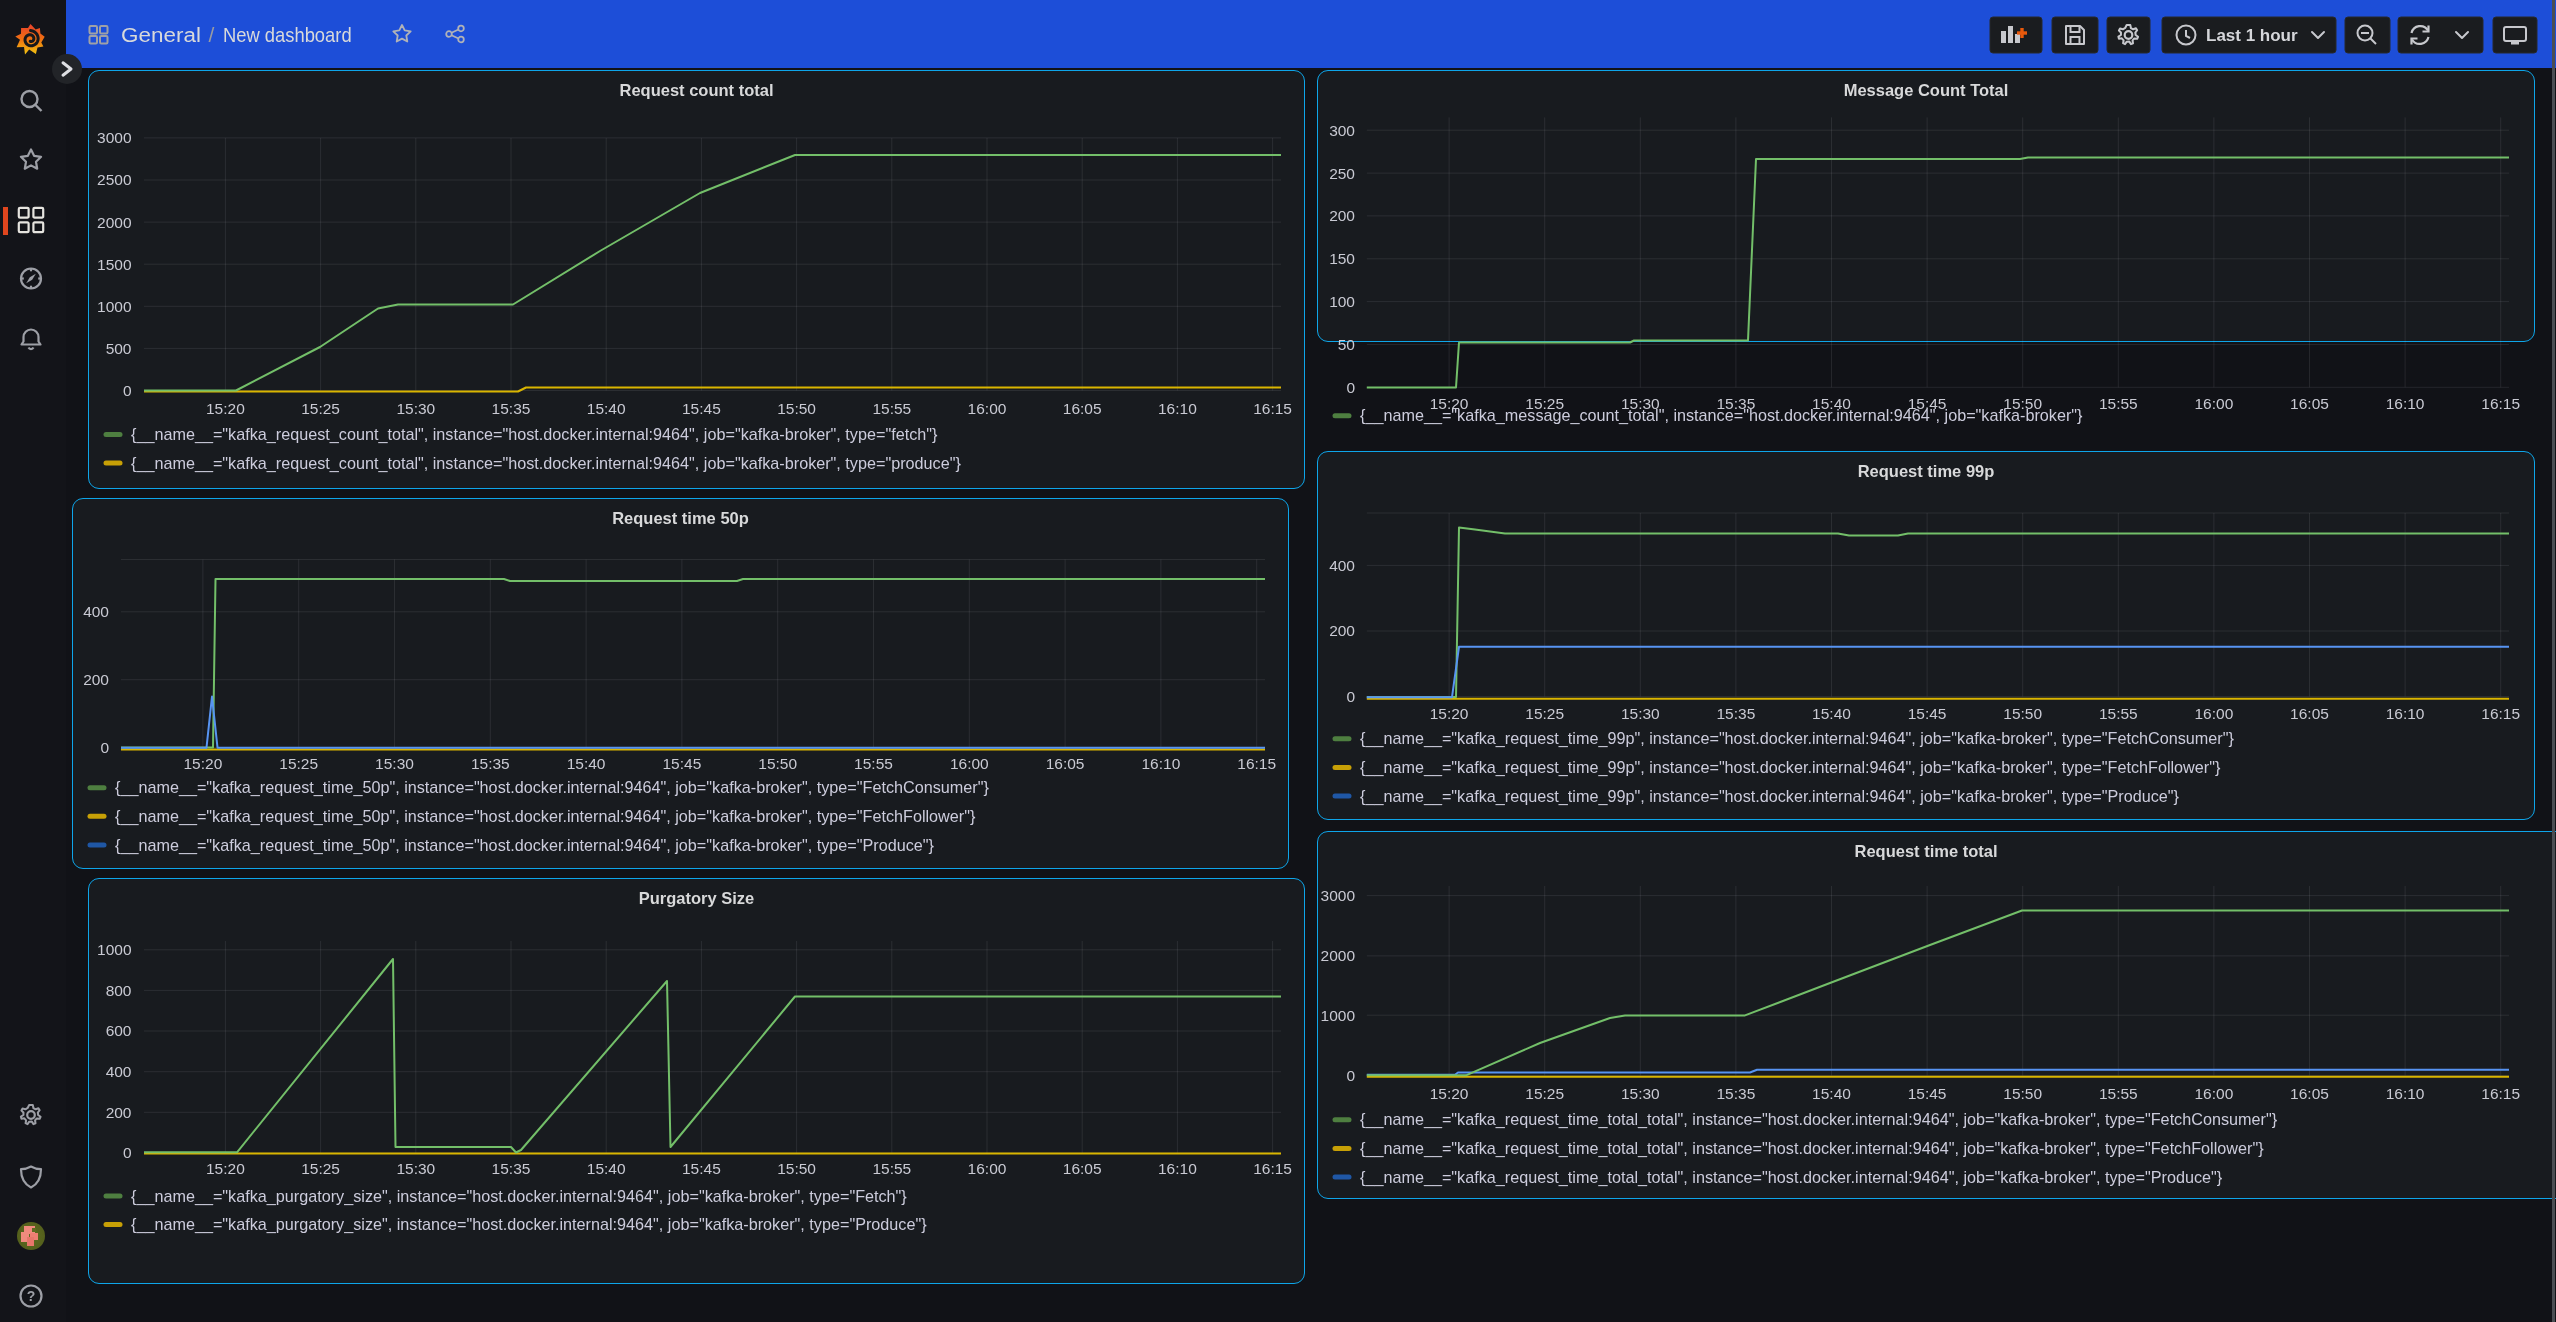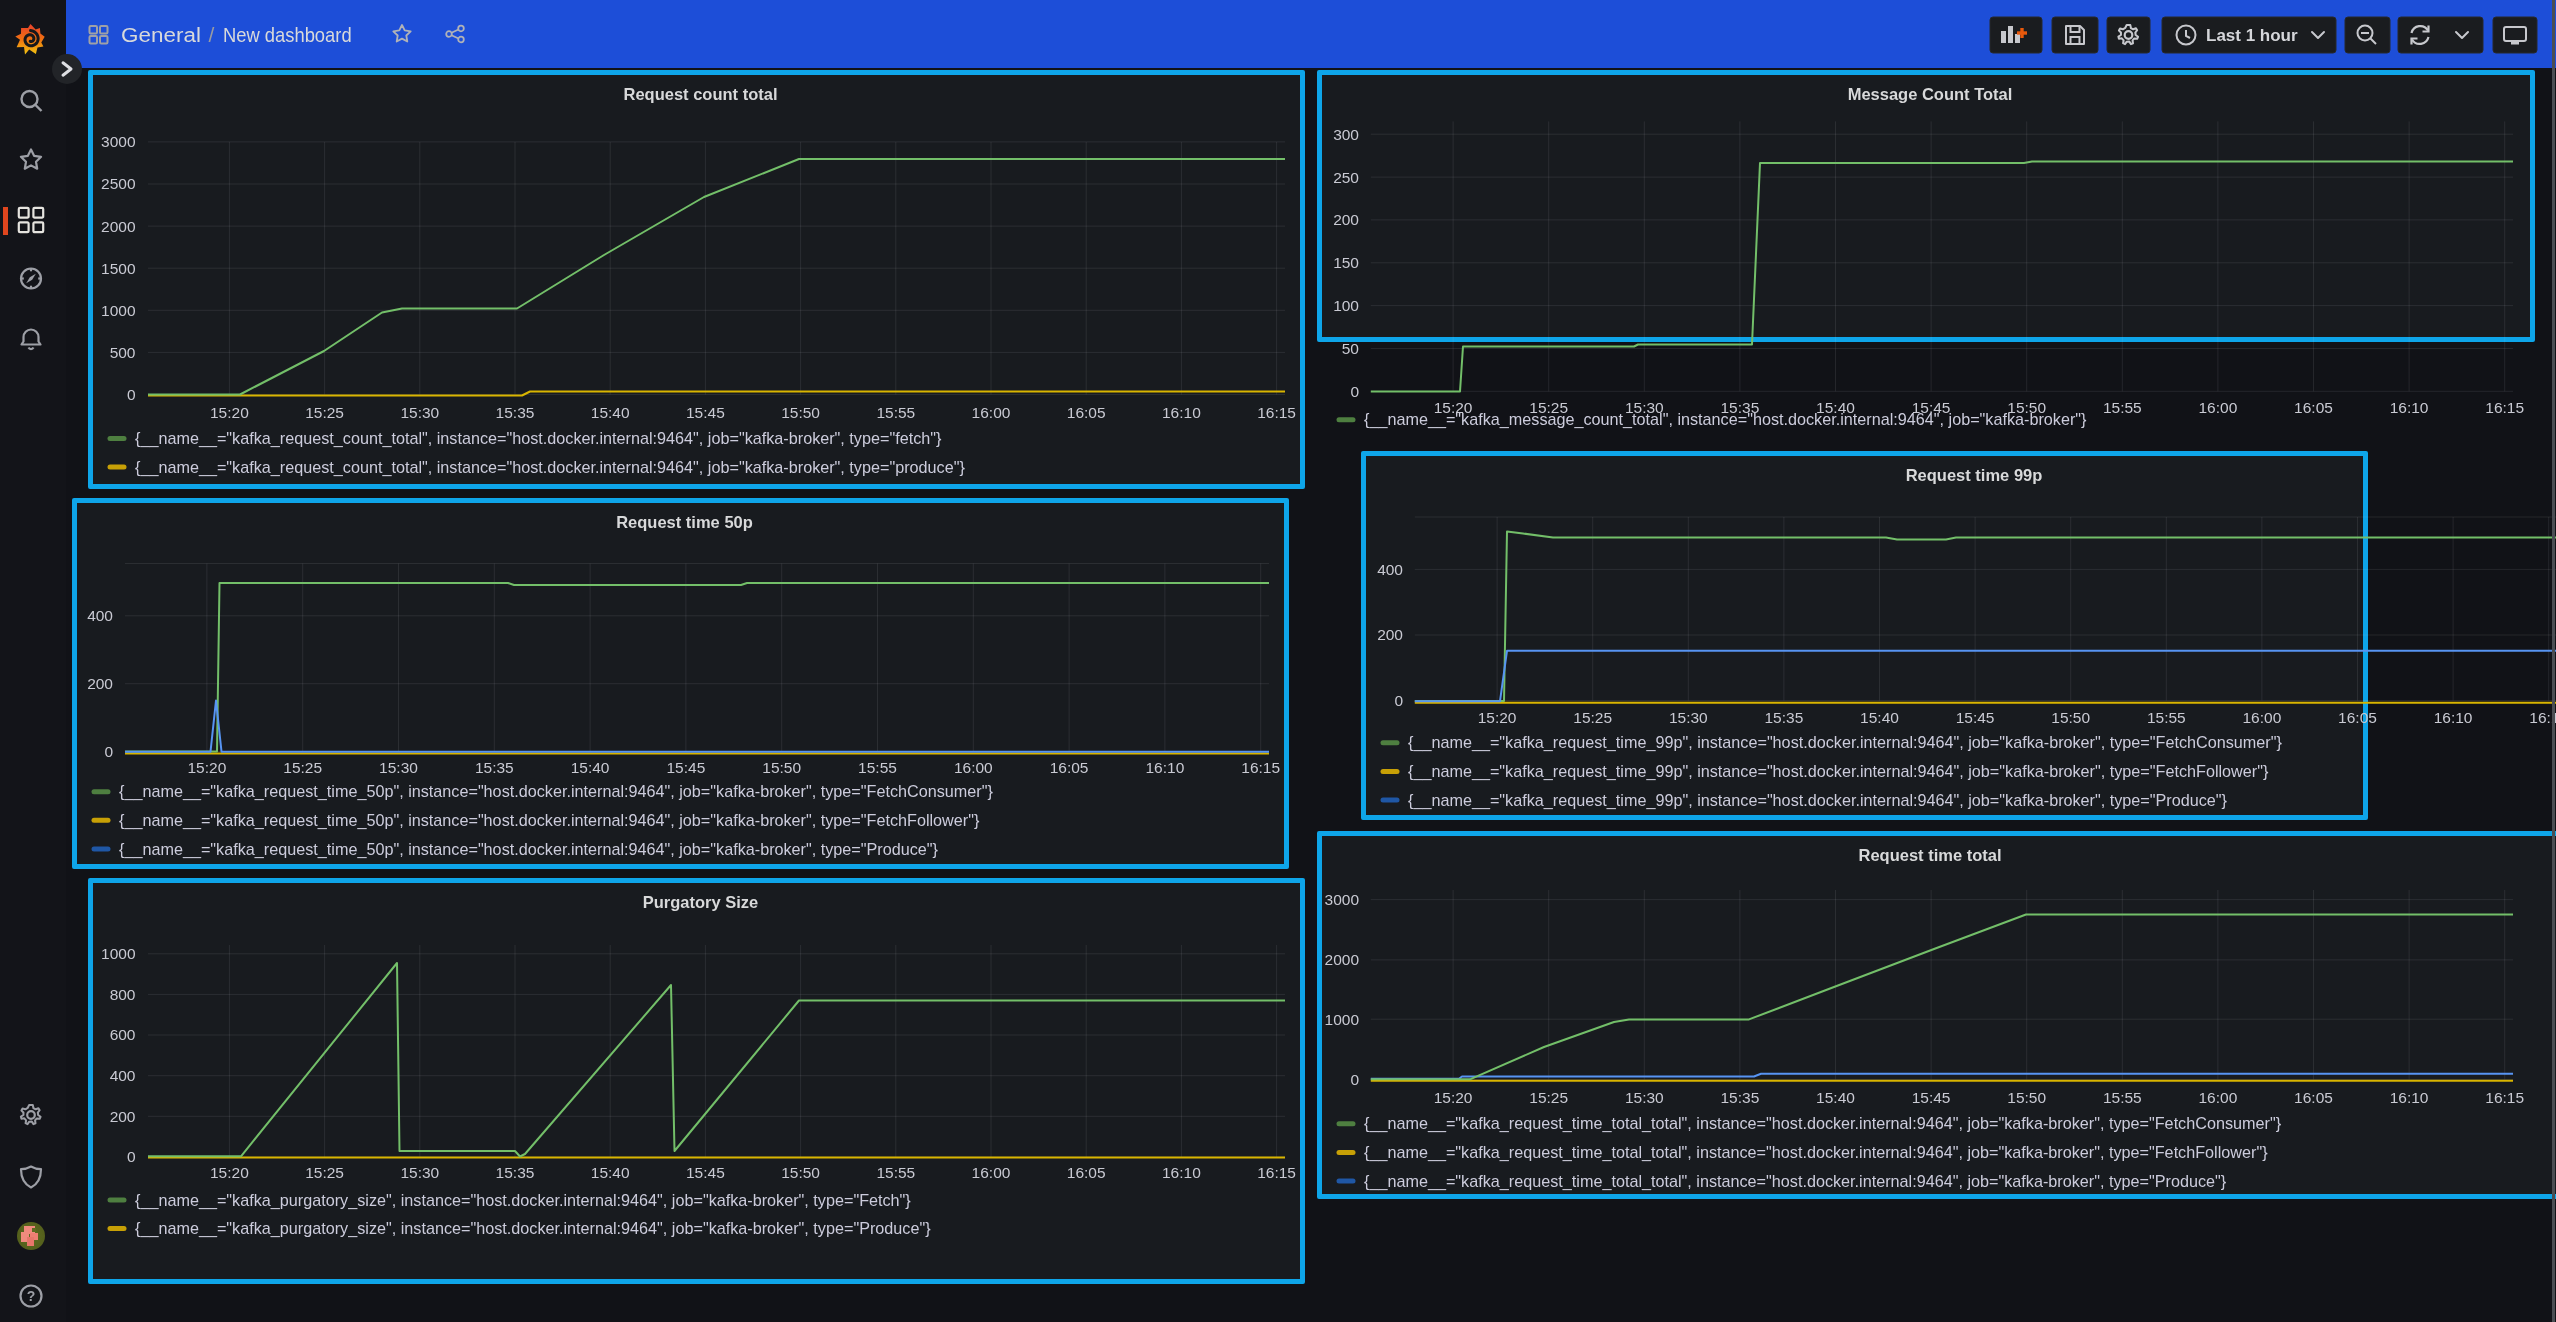--- a/index.html
+++ b/index.html
@@ -1,19 +1,19 @@
 <!DOCTYPE html>
 <html><head><meta charset="utf-8"><style>
 *{margin:0;padding:0;box-sizing:border-box}
 html,body{width:2556px;height:1322px;background:#111217;overflow:hidden;font-family:"Liberation Sans",sans-serif}
 #page{position:relative;width:2556px;height:1322px;background:#111217}
 #navbar{position:absolute;left:0;top:0;width:2556px;height:68px;background:#1d4ed8}
 #sidebar{position:absolute;left:0;top:0;width:66px;height:1322px;background:#131419}
 #expandbtn{position:absolute;left:52px;top:54px;width:28px;height:28px}
-.panel{position:absolute;background:#181b1f;border:5px solid #0ea5e9;border-radius:2px}
+.panel{position:absolute;background:#181b1f;border:1px solid #0ea5e9;border-radius:11px}
 .panel svg{position:absolute;left:-1px;top:-1px}
 #scrollbar{position:absolute;left:2552px;top:0;width:3px;height:1322px;background:#4b4e53}
 </style></head><body>
 <div id="page">
     <div id="navbar"><svg width="2556" height="68" viewBox="0 0 2556 68" font-family="'Liberation Sans',sans-serif">
         <g fill="none" stroke="#9fa1a7" stroke-width="2">
           <rect x="89.5" y="26" width="7.5" height="7.5" rx="1.2"></rect>
           <rect x="89.5" y="36" width="7.5" height="7.5" rx="1.2"></rect>
           <rect x="100" y="26" width="7.5" height="7.5" rx="1.2"></rect>
           <rect x="100" y="36" width="7.5" height="7.5" rx="1.2"></rect>
@@ -278,21 +278,21 @@
         <polyline points="137.0,747.5 229.0,747.5 231.5,579.0 520.0,579.0 526.0,581.0 753.0,581.0 759.0,579.0 1281.0,579.0" fill="none" stroke="#73bf69" stroke-width="2" stroke-linejoin="round" stroke-linecap="butt"></polyline>
         <polyline points="137.0,747.7 222.5,747.7 228.0,696.5 233.5,747.7 1281.0,747.7" fill="none" stroke="#5794f2" stroke-width="2" stroke-linejoin="round" stroke-linecap="butt"></polyline>
         <rect x="103.5" y="785.2" width="19" height="5" rx="2.5" fill="#4e7f40"></rect>
         <text x="131.0" y="793.3" text-anchor="start" font-size="16.2" font-weight="400" fill="#ccccdc">{__name__="kafka_request_time_50p", instance="host.docker.internal:9464", job="kafka-broker", type="FetchConsumer"}</text>
         <rect x="103.5" y="813.8" width="19" height="5" rx="2.5" fill="#c7a006"></rect>
         <text x="131.0" y="821.9" text-anchor="start" font-size="16.2" font-weight="400" fill="#ccccdc">{__name__="kafka_request_time_50p", instance="host.docker.internal:9464", job="kafka-broker", type="FetchFollower"}</text>
         <rect x="103.5" y="842.4" width="19" height="5" rx="2.5" fill="#1f57a5"></rect>
         <text x="131.0" y="850.5" text-anchor="start" font-size="16.2" font-weight="400" fill="#ccccdc">{__name__="kafka_request_time_50p", instance="host.docker.internal:9464", job="kafka-broker", type="Produce"}</text>
       </svg>
     </div>
-    <div class="panel" style="left:1361px;top:451px;width:1007px;height:369px">
+    <div class="panel" style="left:1317px;top:451px;width:1218px;height:369px">
       <svg width="1218" height="369" viewBox="1317 451 1218 369" font-family="'Liberation Sans',sans-serif">
         <text x="1926.0" y="476.8" text-anchor="middle" font-size="16.5" font-weight="700" fill="#d8d9da">Request time 99p</text>
         <line x1="1366.8" y1="565.4" x2="2509" y2="565.4" stroke="rgba(212,218,230,0.10)" stroke-width="1"></line>
         <text x="1355.0" y="570.8" text-anchor="end" font-size="15.5" font-weight="400" fill="#c9cad3">400</text>
         <line x1="1366.8" y1="631.0" x2="2509" y2="631.0" stroke="rgba(212,218,230,0.10)" stroke-width="1"></line>
         <text x="1355.0" y="636.4" text-anchor="end" font-size="15.5" font-weight="400" fill="#c9cad3">200</text>
         <line x1="1366.8" y1="696.5" x2="2509" y2="696.5" stroke="rgba(212,218,230,0.10)" stroke-width="1"></line>
         <text x="1355.0" y="701.9" text-anchor="end" font-size="15.5" font-weight="400" fill="#c9cad3">0</text>
         <line x1="1366.8" y1="513" x2="2509" y2="513" stroke="rgba(212,218,230,0.10)" stroke-width="1"></line>
         <line x1="1449.1" y1="513" x2="1449.1" y2="696.5" stroke="rgba(212,218,230,0.10)" stroke-width="1"></line>

